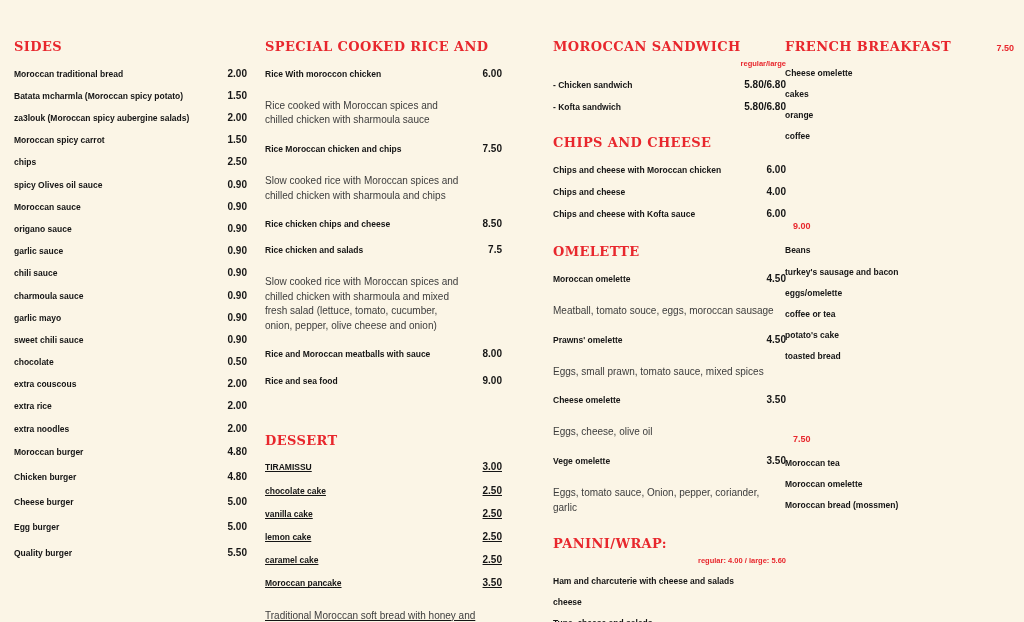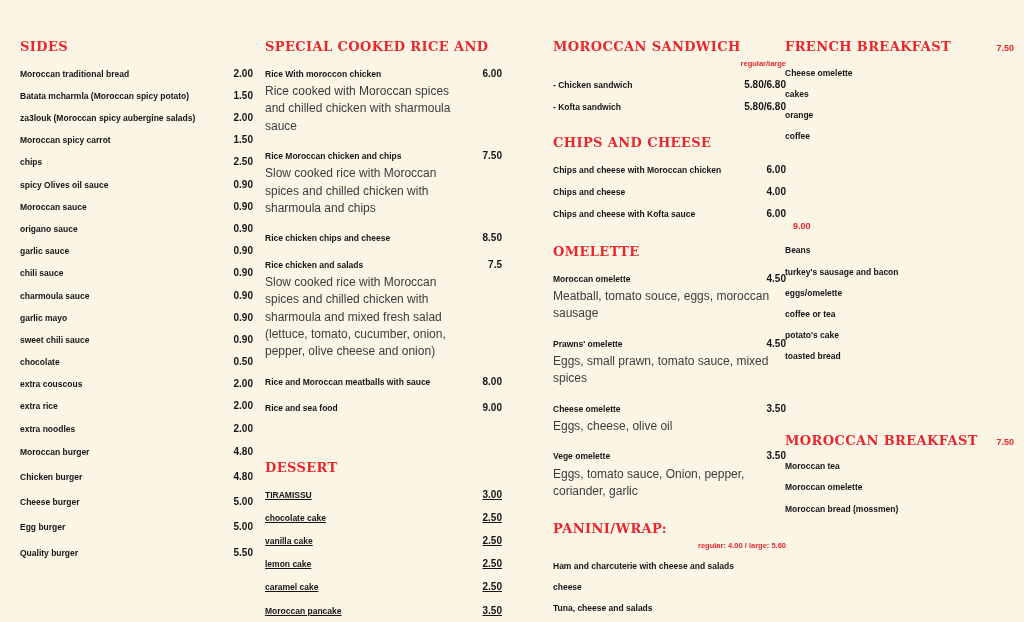--- a/index.html
+++ b/index.html
@@ -5,39 +5,39 @@
   html,body{margin:0;padding:0;}
   .page{
     position:relative;
     width:1024px;height:622px;
     background:#FBF5E6;
     font-family:"Liberation Sans",sans-serif;
     color:#151515;
     overflow:hidden;
   }
   .col{position:absolute;top:40px;}
-  .col1{left:20px;width:233px;}
+  .col1{left:14px;width:233px;}
   .col2{left:265px;width:237px;}
   .col3{left:553px;width:233px;}
   .col4{left:785px;width:229px;}
 
   .sec-head{display:flex;justify-content:space-between;align-items:baseline;margin:0 0 14px 0;}
   .sec-title{
     font-family:"DejaVu Serif",serif;
     font-weight:700;font-size:13px;line-height:1.05;
     color:#E8272D;margin:0;letter-spacing:0.4px;
   }
   .sec-price{color:#E8272D;font-weight:700;font-size:9px;white-space:nowrap;margin-left:8px;}
   .sec-note{color:#E8272D;font-size:7.5px;font-weight:700;text-align:right;margin:-9px 0 11px 0;}
 
   .item{margin-bottom:11px;}
   .row{display:flex;justify-content:space-between;align-items:baseline;}
   .iname{font-weight:700;font-size:8.5px;line-height:1.2;}
   .iprice{font-weight:700;font-size:10px;margin-left:22px;white-space:nowrap;}
-  .idesc{font-size:12px;font-weight:400;color:#3c3c3c;margin-top:4px;line-height:1.45;max-width:200px;}
+  .idesc{font-size:10px;font-weight:400;color:#3c3c3c;margin-top:20px;line-height:1.45;max-width:200px;}
 
   
   .col2 .item{margin-bottom:15px;}
   .sec-dessert{margin-top:48px;}
   .sec-dessert .item{margin-bottom:12px;text-decoration:underline;}
   .sec-dessert .idesc{max-width:236px;}
 
   
   .sec-burger{margin-top:12px;}
   .sec-burger .item{margin-bottom:14px;}
@@ -440,21 +440,20 @@
           </div>
         </div>
         <div class="item">
           <div class="row">
             <span class="iname">toasted bread</span>
           </div>
         </div>
       </div>
       <div class="section sec-moroccan-breakfast">
         <div class="sec-head">
-          <h2 class="sec-title">MOROCCAN BREAKFAST</h2>
           <span class="sec-price">7.50</span>
         </div>
         <div class="item">
           <div class="row">
             <span class="iname">Moroccan tea</span>
           </div>
         </div>
         <div class="item">
           <div class="row">
             <span class="iname">Moroccan omelette</span>

